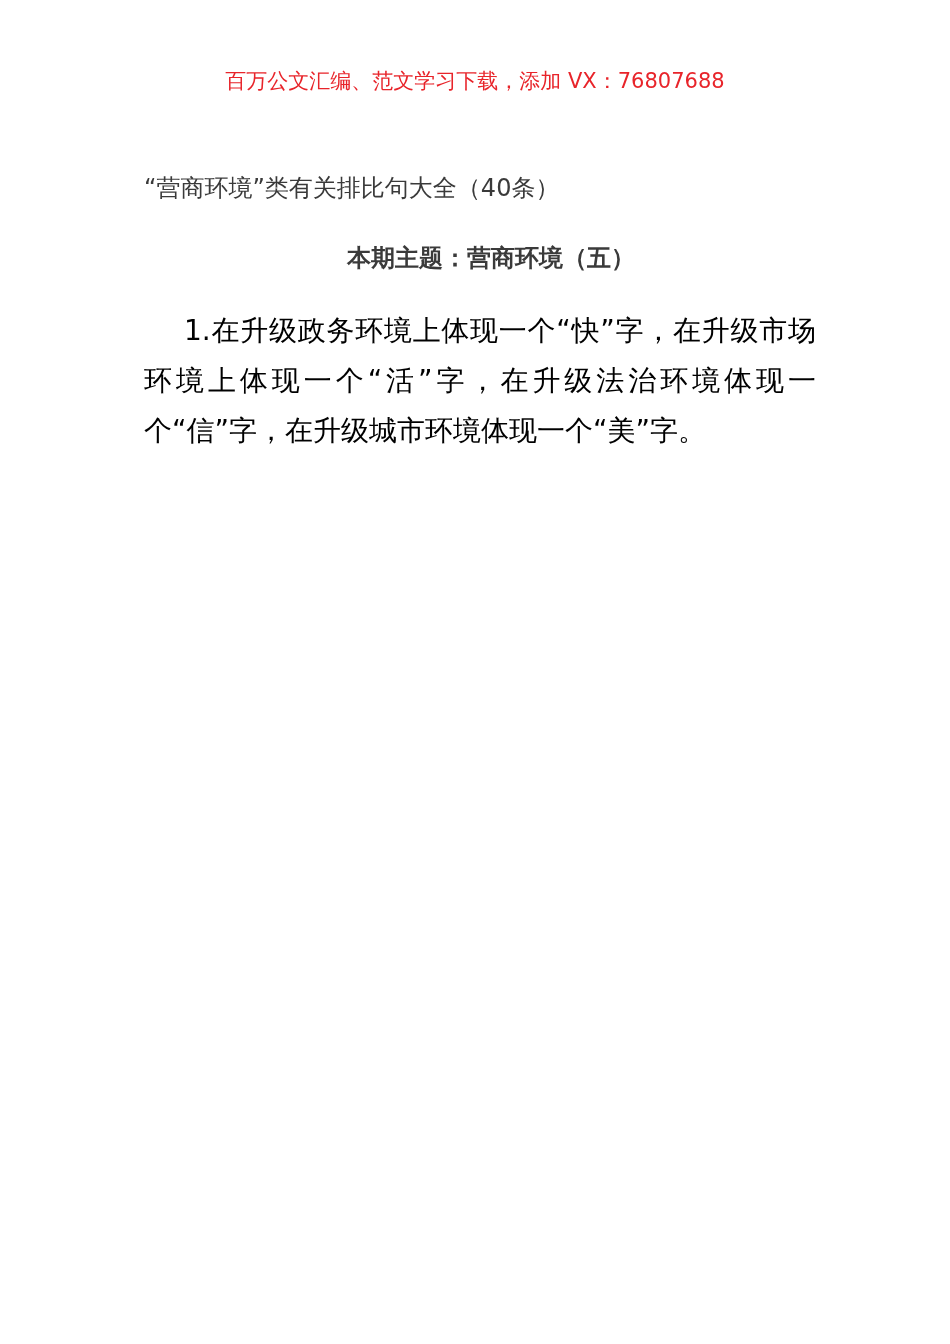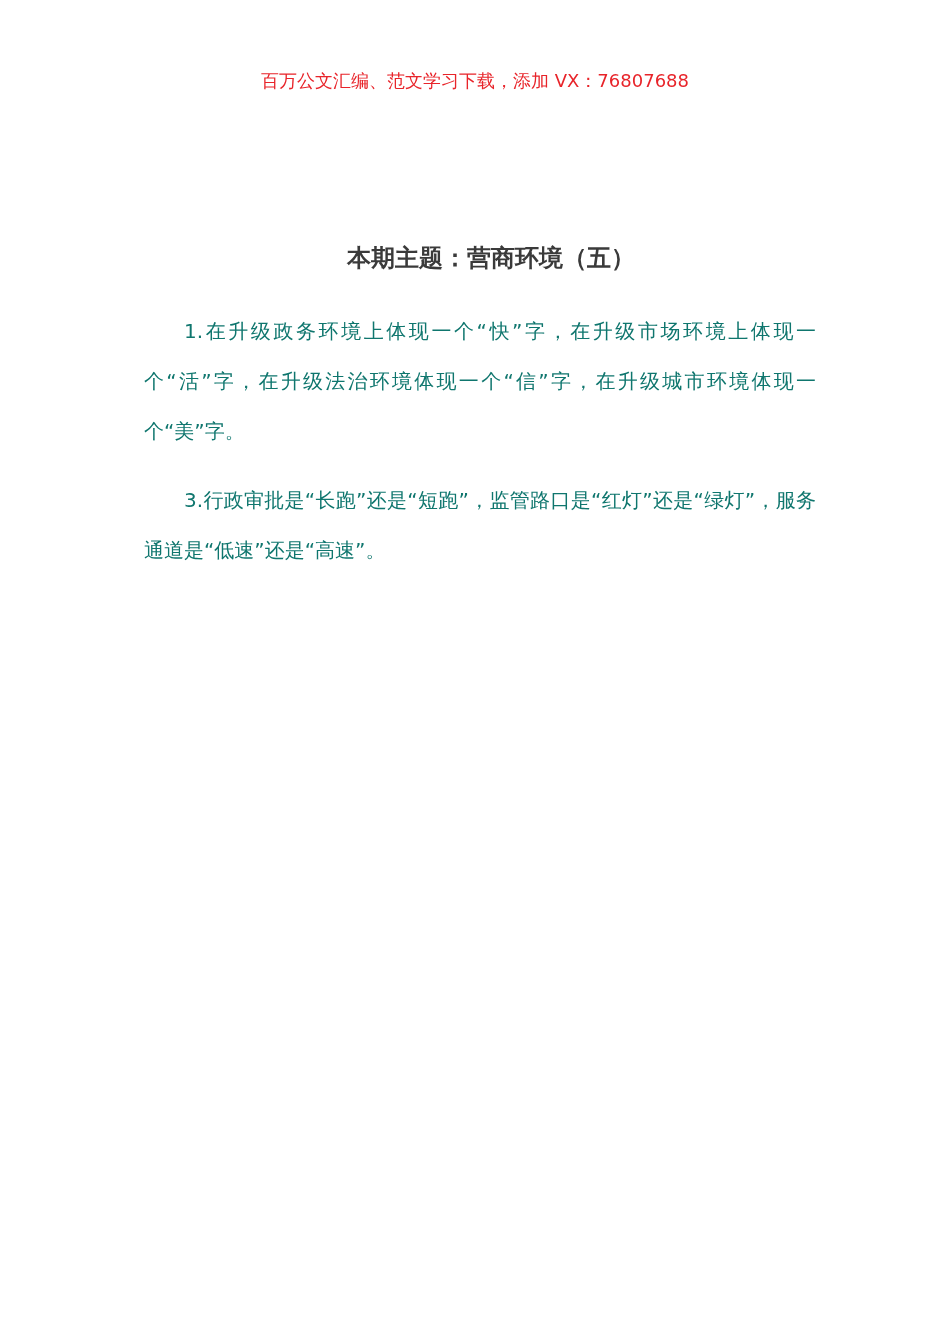--- a/index.html
+++ b/index.html
@@ -20,21 +20,21 @@
     left: 0; top: 0;
     width: 950px;
     height: 1344px;
   }
   .header-banner {
     position: absolute;
     left: 0;
     width: 950px;
     top: 66px;
     text-align: center;
-    font-size: 18px;
+    font-size: 21px;
     line-height: 30px;
     color: #e8242a;
     letter-spacing: 0px;
   }
   .doc-title {
     position: absolute;
     left: 144px;
     top: 170px;
     font-size: 24px;
     line-height: 36px;
@@ -53,34 +53,34 @@
     color: #3a3a3a;
     padding-left: 16px;
   }
   .items {
     position: absolute;
     left: 144px;
     top: 306px;
     width: 672px;
   }
   .item {
-    font-size: 20px;
+    font-size: 28px;
     line-height: 50px;
     text-indent: 40px;
     margin: 0 0 19px 0;
-    color: #0f766e;
+    color: #000000;
     text-align: justify;
   }
 </style>
 </head>
 <body>
 
 <div class="page">
   <div class="header-banner">百万公文汇编、范文学习下载，添加 VX：76807688</div>
 
+  <div class="doc-title">“营商环境”类有关排比句大全（40条）</div>
 
   <div class="doc-subtitle">本期主题：营商环境（五）</div>
 
   <div class="items">
     <p class="item">1.在升级政务环境上体现一个“快”字，在升级市场环境上体现一个“活”字，在升级法治环境体现一个“信”字，在升级城市环境体现一个“美”字。</p>
-    <p class="item">3.行政审批是“长跑”还是“短跑”，监管路口是“红灯”还是“绿灯”，服务通道是“低速”还是“高速”。</p>
   </div>
 </div>
 
 </body></html>

